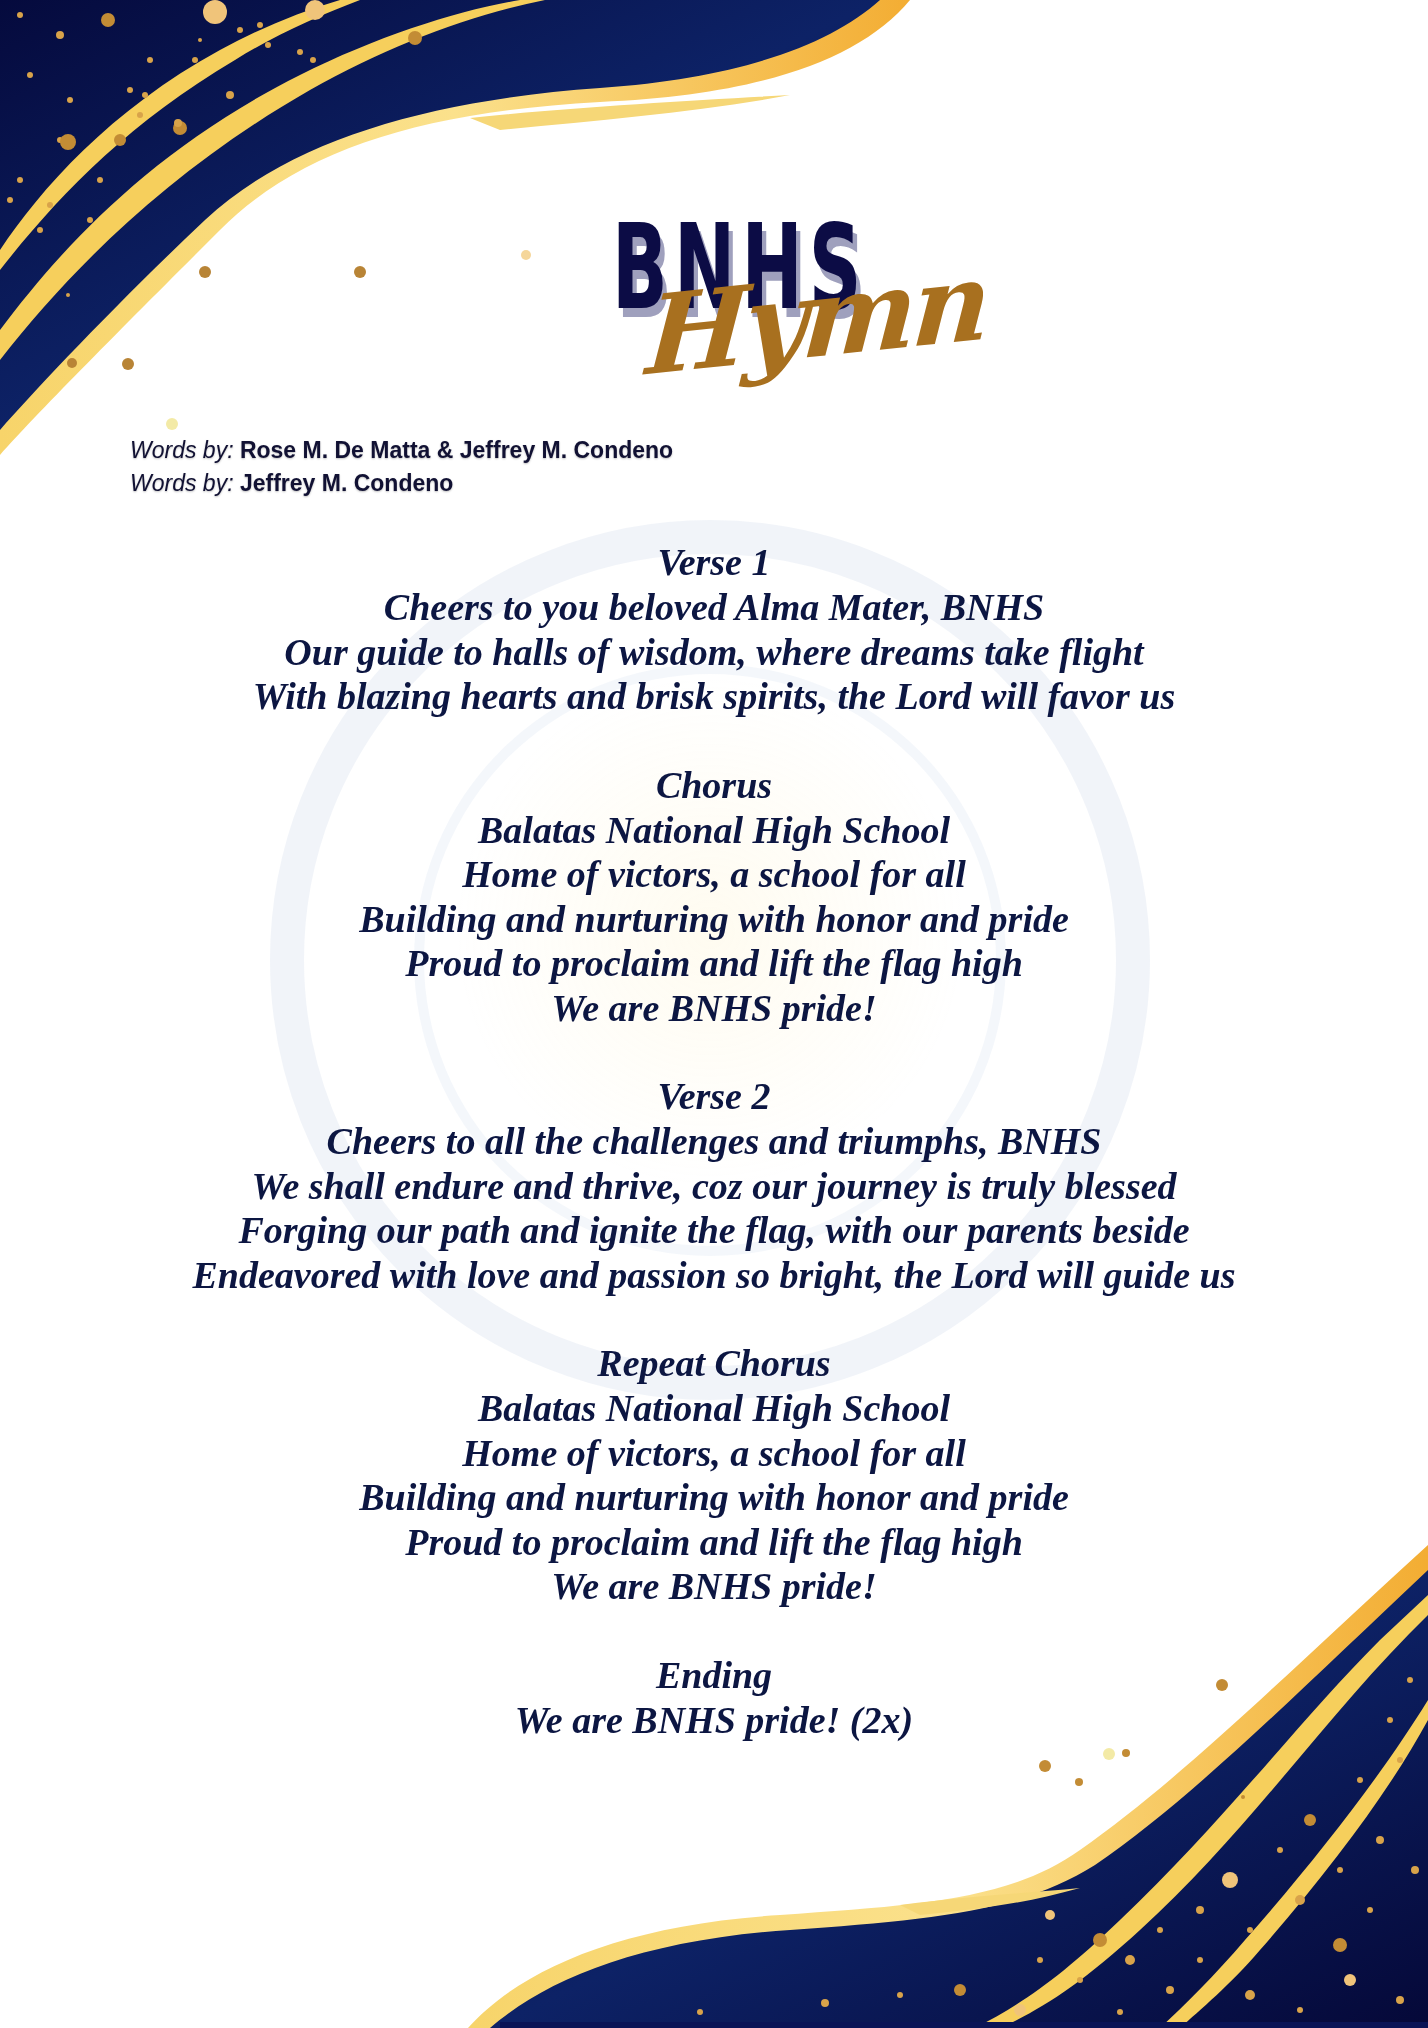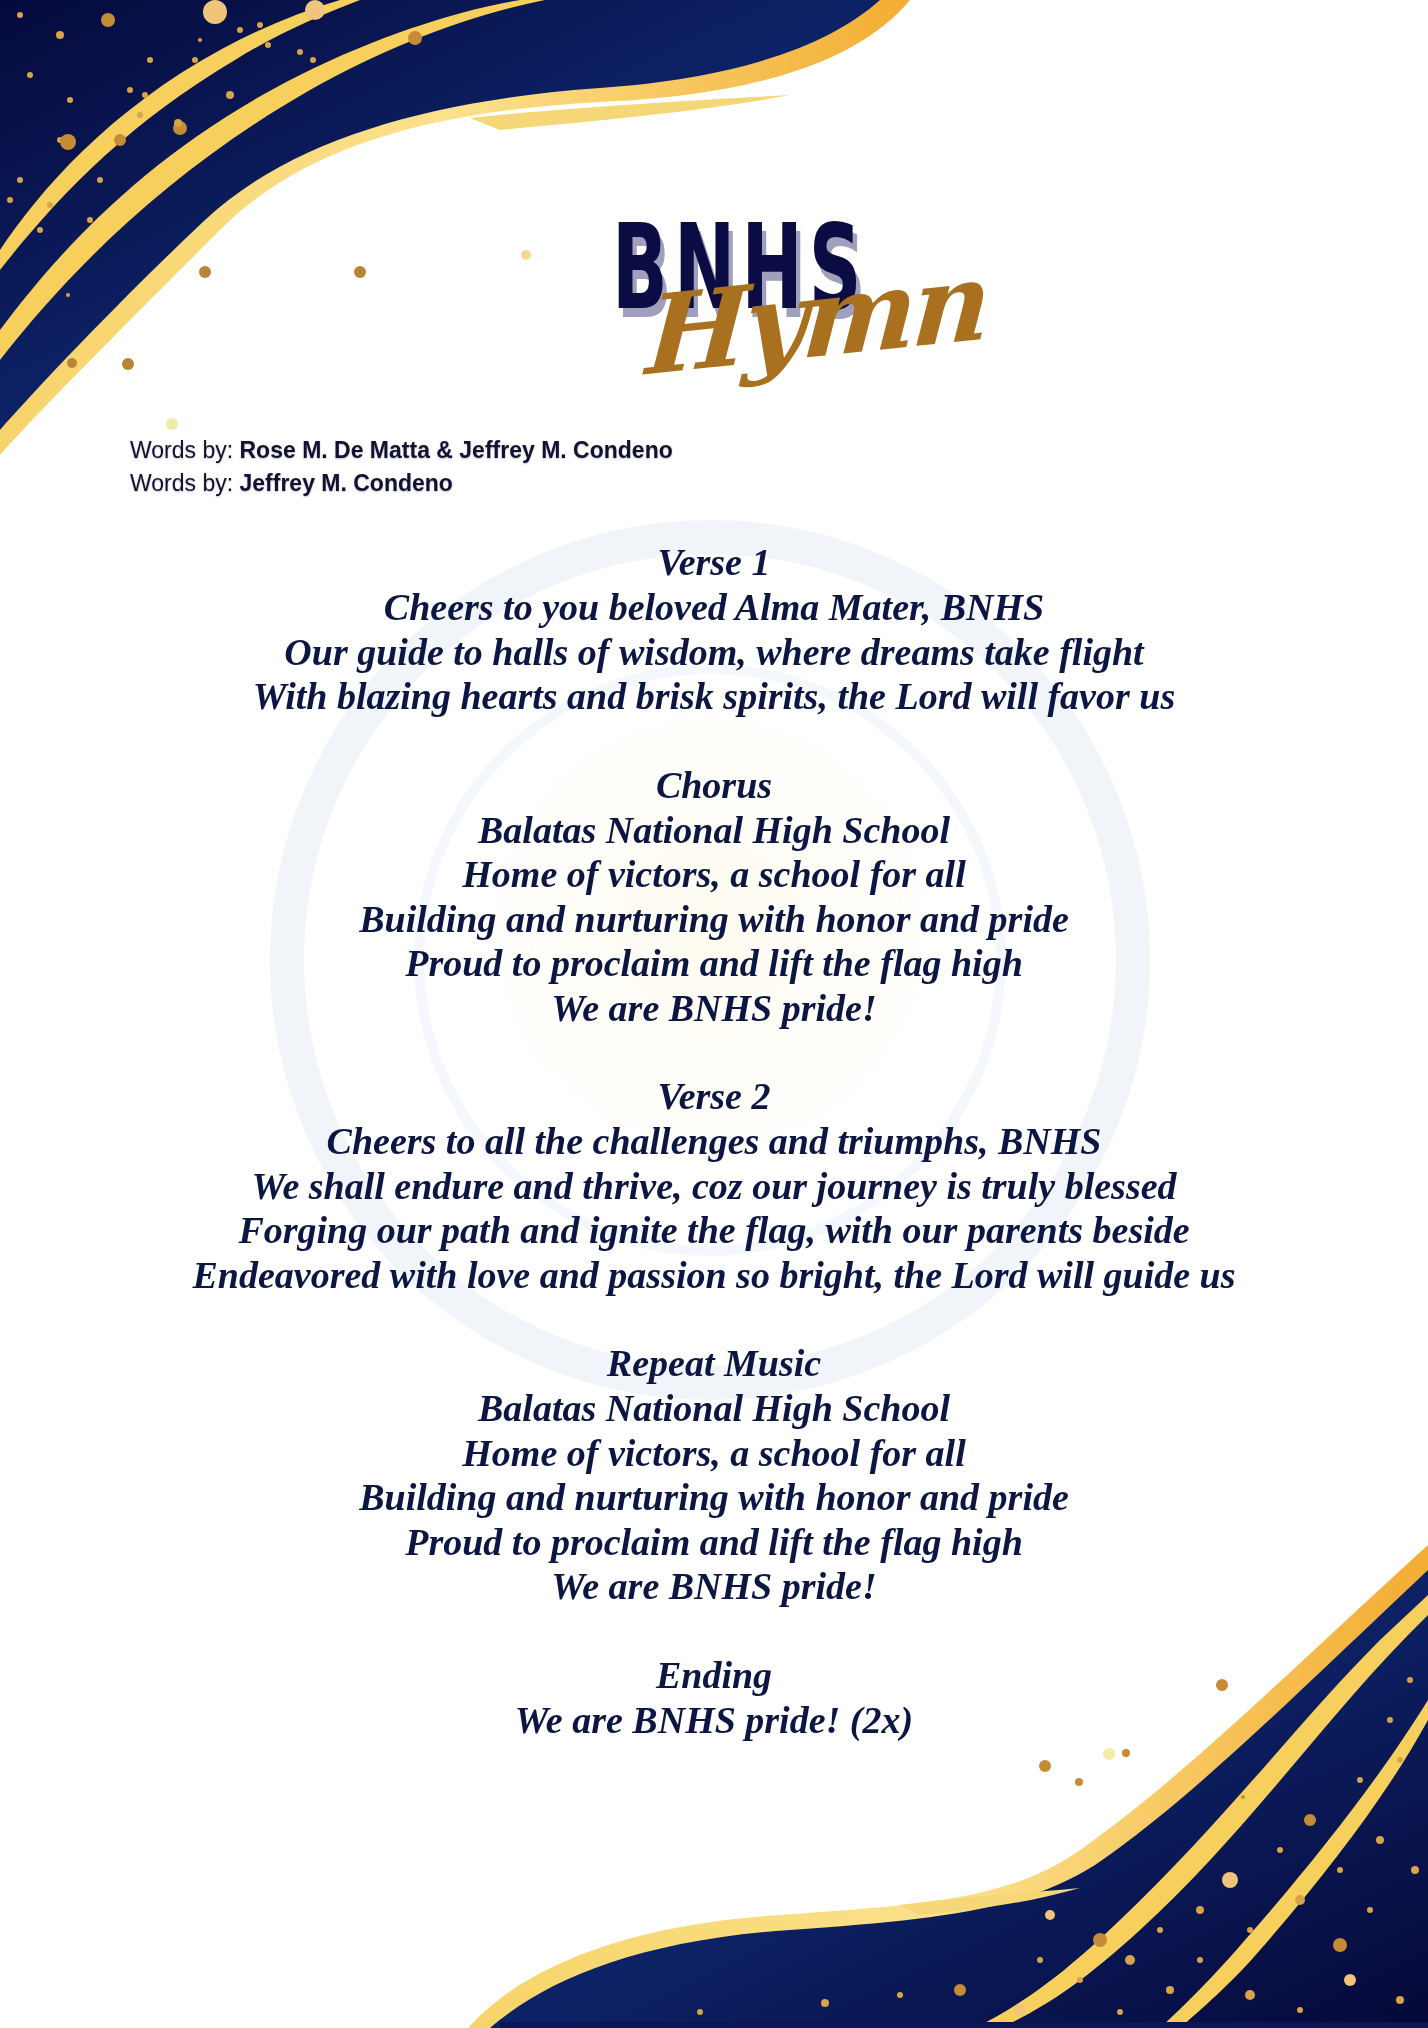--- a/index.html
+++ b/index.html
@@ -34,21 +34,21 @@
     font-size: 108px; line-height: 130px; color: #a8701f;
     transform: rotate(-6deg) skewX(-10deg); transform-origin: left top;
     letter-spacing: -4px;
   }
   .credits {
     position: absolute; left: 130px; top: 434px;
     font-family: "Liberation Sans", sans-serif; font-size: 23px; line-height: 33px;
     color: #111133;
     text-shadow: 0 1px 2px rgba(0,0,0,0.25);
   }
-  .credits .lbl { font-weight: normal; }
+  .credits .lbl { font-style: italic; font-weight: normal; }
   .credits .names { font-weight: bold; }
   .lyrics {
     position: absolute; left: 0; top: 540px; width: 1428px; text-align: center;
     font-family: "Liberation Serif", serif; color: #0c1642;
   }
   .stanza { margin-bottom: 44px; }
   .stanza-heading { font-style: italic; font-size: 38px; line-height: 45px; font-weight: bold; }
   .lyric-line { font-size: 38px; line-height: 44.5px; font-weight: bold; white-space: nowrap; font-style: italic; }
 </style>
 </head>
@@ -219,21 +219,21 @@
     <div class="lyric-line">We are BNHS pride!</div>
   </div>
   <div class="stanza">
     <div class="stanza-heading">Verse 2</div>
     <div class="lyric-line">Cheers to all the challenges and triumphs, BNHS</div>
     <div class="lyric-line">We shall endure and thrive, coz our journey is truly blessed</div>
     <div class="lyric-line">Forging our path and ignite the flag, with our parents beside</div>
     <div class="lyric-line">Endeavored with love and passion so bright, the Lord will guide us</div>
   </div>
   <div class="stanza">
-    <div class="stanza-heading">Repeat Music</div>
+    <div class="stanza-heading">Repeat Chorus</div>
     <div class="lyric-line">Balatas National High School</div>
     <div class="lyric-line">Home of victors, a school for all</div>
     <div class="lyric-line">Building and nurturing with honor and pride</div>
     <div class="lyric-line">Proud to proclaim and lift the flag high</div>
     <div class="lyric-line">We are BNHS pride!</div>
   </div>
   <div class="stanza">
     <div class="stanza-heading">Ending</div>
     <div class="lyric-line">We are BNHS pride! (2x)</div>
   </div>

